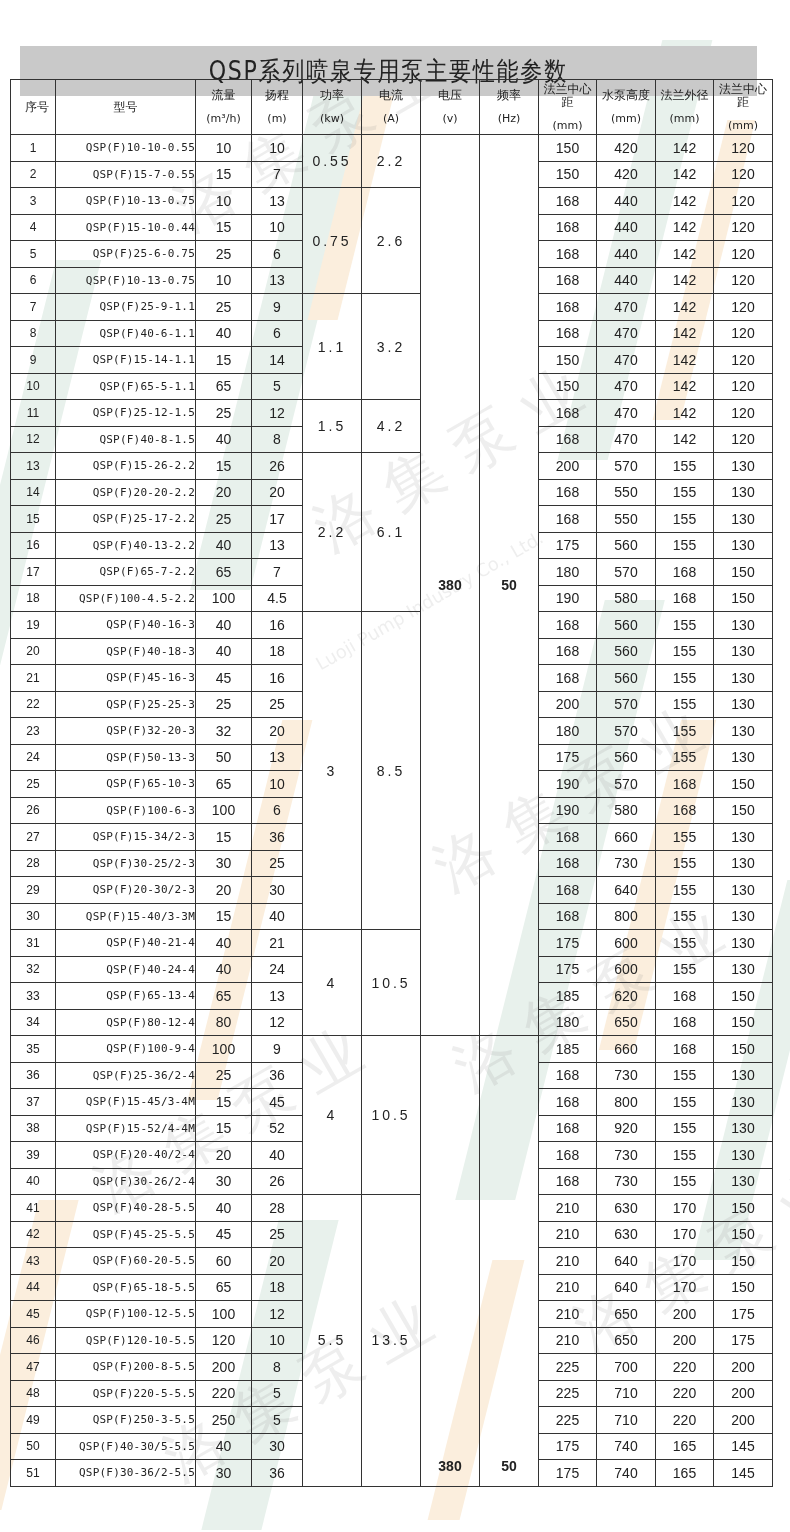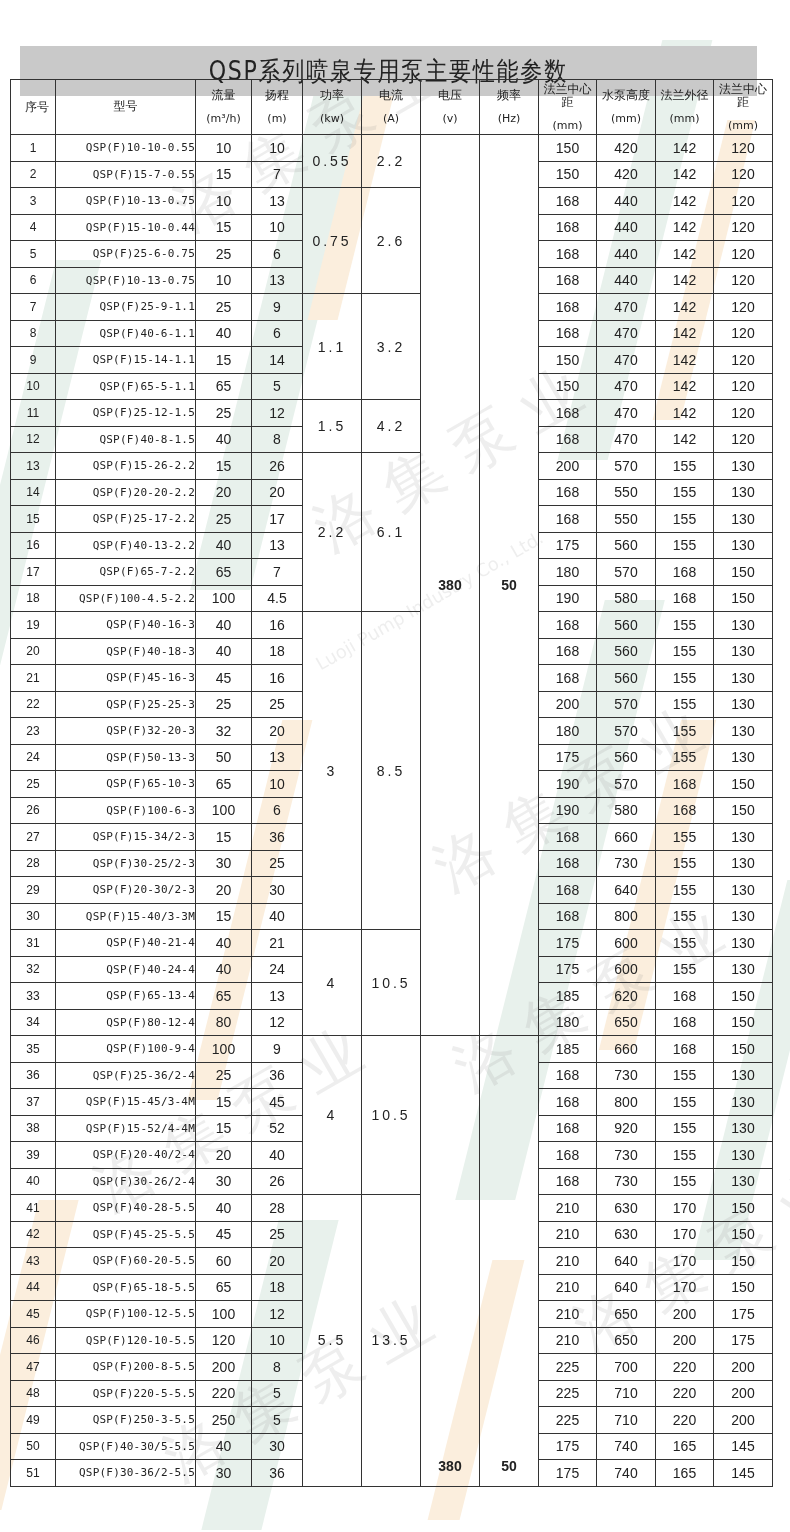--- a/index.html
+++ b/index.html
@@ -62,21 +62,21 @@
       <col style="width:59px">
       <col style="width:59px">
     <col style="width:58px">
       <col style="width:59px">
       <col style="width:58px">
       <col style="width:59px">
   </colgroup>
   <thead>
     <tr id="hdr">
         <th style="vertical-align: middle; padding-left: 8px;"><span>序号</span></th>
-        <th style="vertical-align: middle; font-family: Liberation Mono, monospace;"><span>型号</span></th>
+        <th style="vertical-align: middle;"><span>型号</span></th>
         <th><span>流量</span><span class="u">(m³/h)</span></th>
         <th><span>扬程</span><span class="u">(m)</span></th>
         <th><span>功率</span><span class="u">(kw)</span></th>
         <th><span>电流</span><span class="u">(A)</span></th>
         <th><span>电压</span><span class="u">(v)</span></th>
         <th><span>频率</span><span class="u">(Hz)</span></th>
         <th><span>法兰中心距</span><span class="u">(mm)</span></th>
         <th><span>水泵高度</span><span class="u">(mm)</span></th>
         <th><span>法兰外径</span><span class="u">(mm)</span></th>
         <th><span>法兰中心距</span><span class="u">(mm)</span></th>

